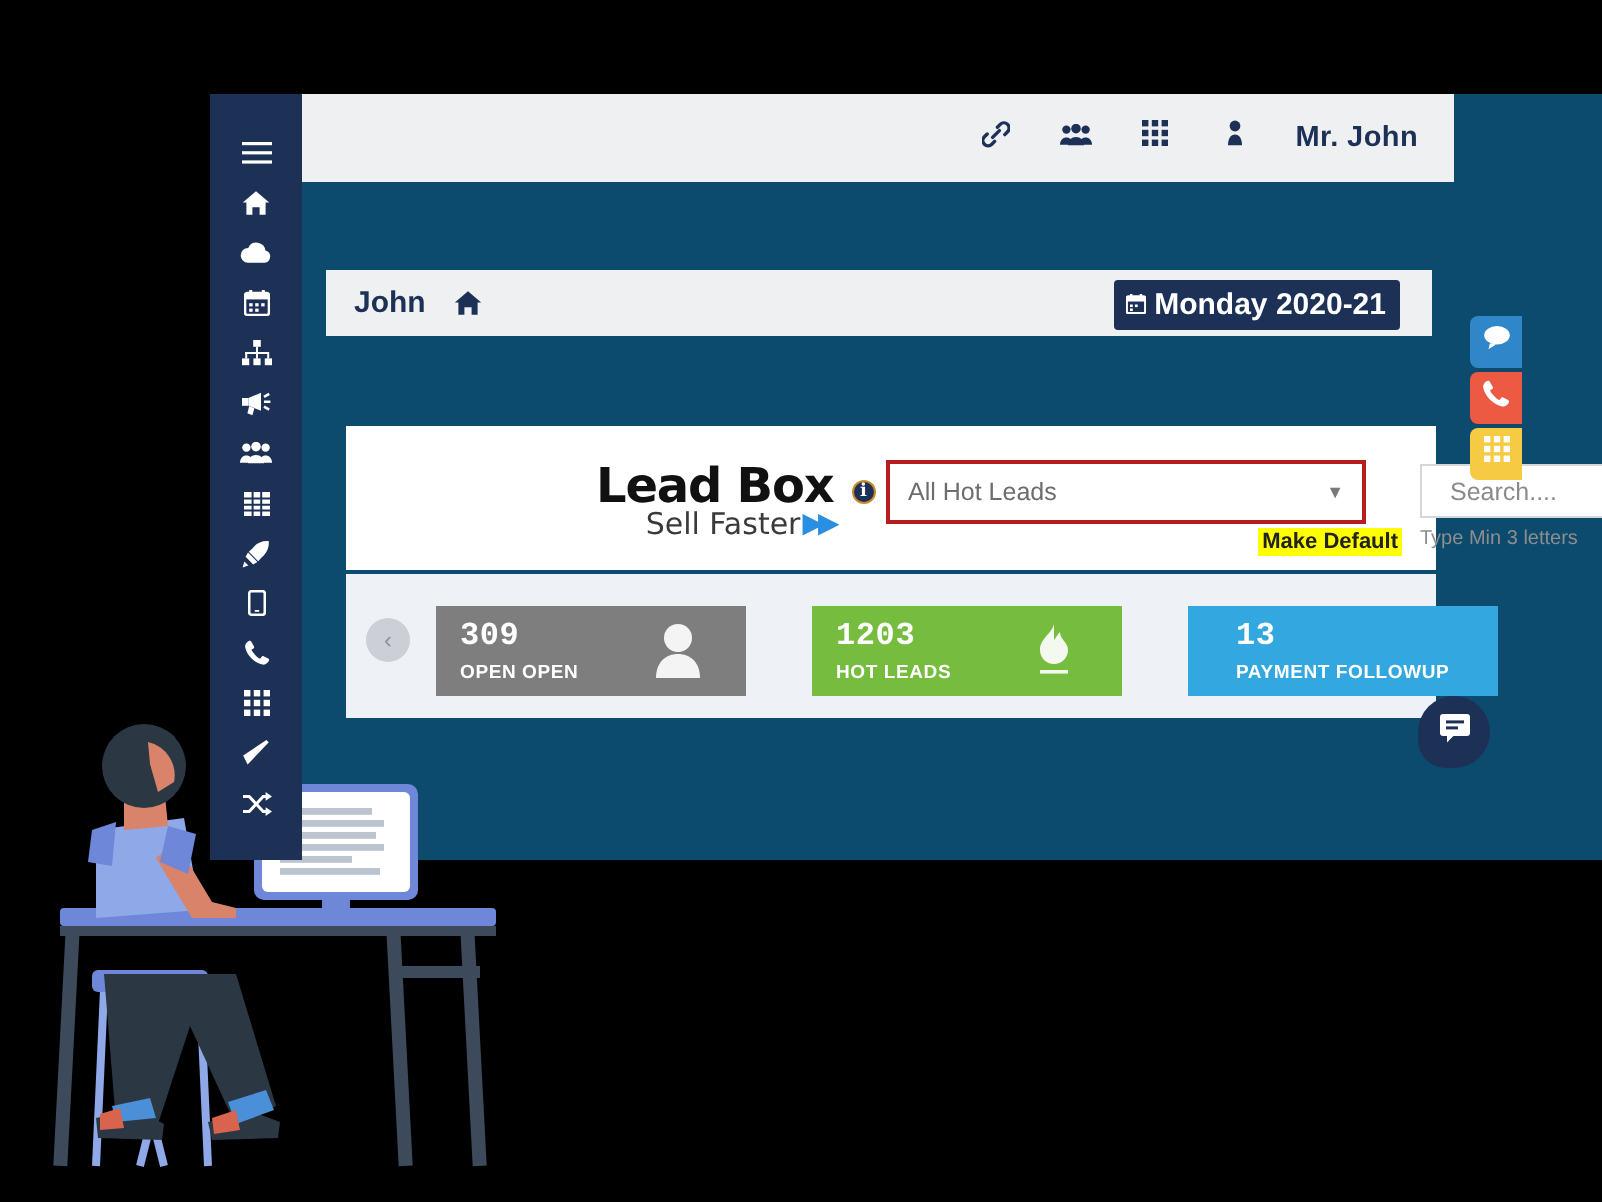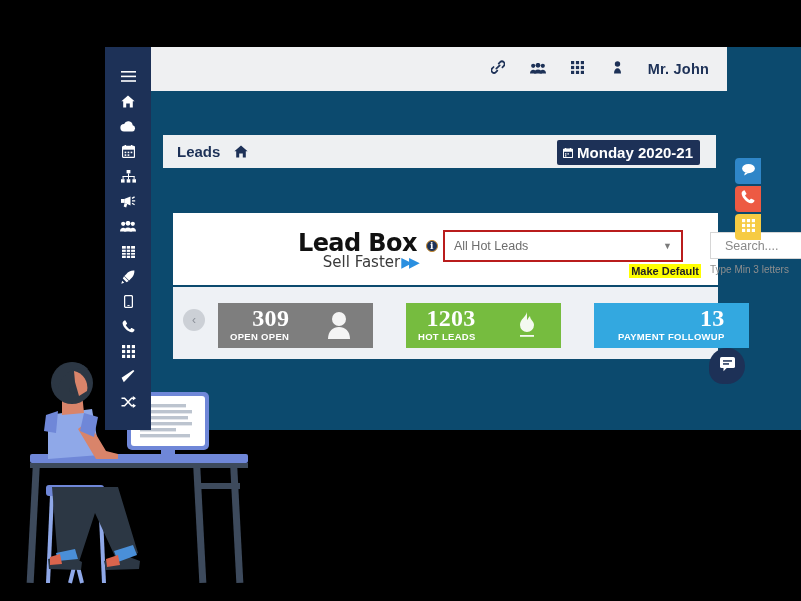--- a/index.html
+++ b/index.html
@@ -164,24 +164,23 @@
   }
   .stat-card {
     position: absolute; top: 16px;
     height: 45px; width: 155px;
     display: flex; align-items: center;
     padding-left: 12px;
     color: #ffffff;
     overflow: hidden;
   }
   .stat-card .num {
-    font-family: Liberation Serif, serif;
-    font-size: 24px; font-weight: bold; line-height: 19px;
+    font-family: Liberation Mono, monospace;
+    font-size: 16px; font-weight: bold; line-height: 19px;
     letter-spacing: .3px;
-    text-align: right;
   }
   .stat-card .lbl {
     font-size: 9.5px; font-weight: bold; letter-spacing: .3px;
     margin-top: 3px; white-space: nowrap;
   }
   .stat-card .card-icon {
     position: absolute; right: 22px; top: 8px;
     opacity: .92;
   }
   #card-0 { left: 45px;  background: #7e7e7e; }
@@ -418,21 +417,21 @@
           <svg width="9" height="13" viewBox="0 0 9 13">
               <circle cx="4.5" cy="3" r="2.7" fill="#1d3157"></circle>
               <path d="M1 12.6c0-3.3 1.5-5.3 3.5-5.3s3.5 2 3.5 5.3z" fill="#1d3157"></path>
             </svg>
         </span>
       </div>
       <div id="user-name">Mr. John</div>
     </header>
 
     <div id="crumbbar">
-      <span id="crumb-title">Leads</span>
+      <span id="crumb-title">John</span>
       <span id="crumb-home-icon">
         <svg width="14" height="13" viewBox="0 0 14 13">
             <path d="M7 0.6 L13.6 6.2 L11.8 6.2 L11.8 12.4 L8.8 12.4 L8.8 8.6 L5.2 8.6 L5.2 12.4 L2.2 12.4 L2.2 6.2 L0.4 6.2 Z" fill="#1d3157"></path>
           </svg>
       </span>
       <div id="date-badge">
         <span>
           <svg width="10" height="10" viewBox="0 0 13 13">
               <rect x="0.5" y="1.5" width="12" height="11" rx="1.3" fill="none" stroke="#fff" stroke-width="1.5"></rect>
               <rect x="0.5" y="1.5" width="12" height="3.4" fill="#fff"></rect>

